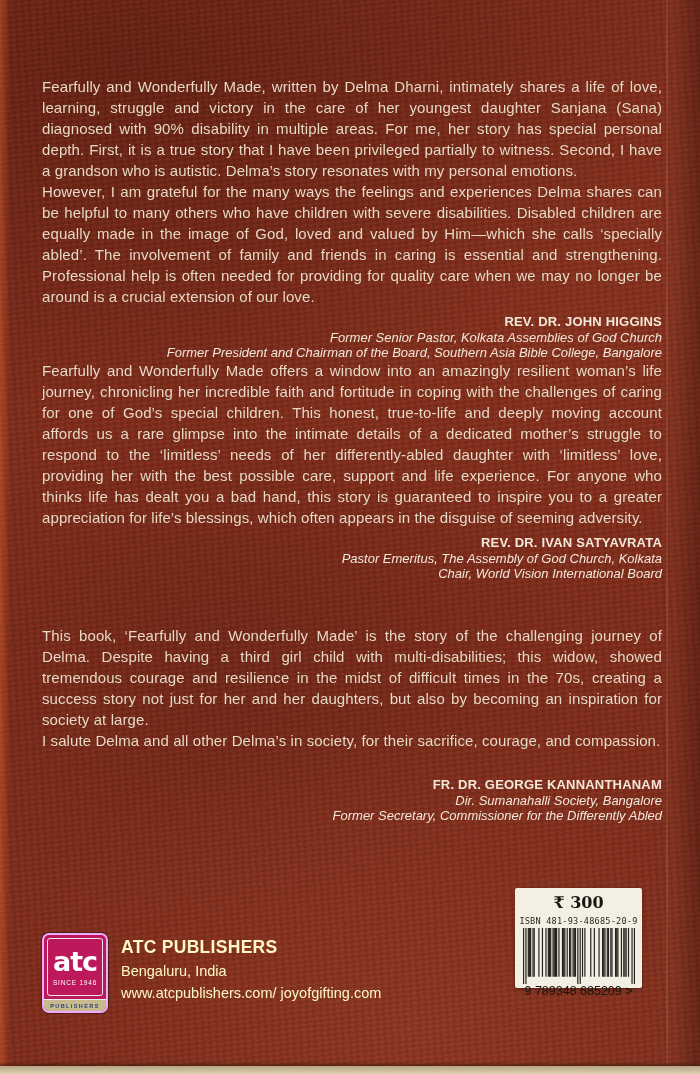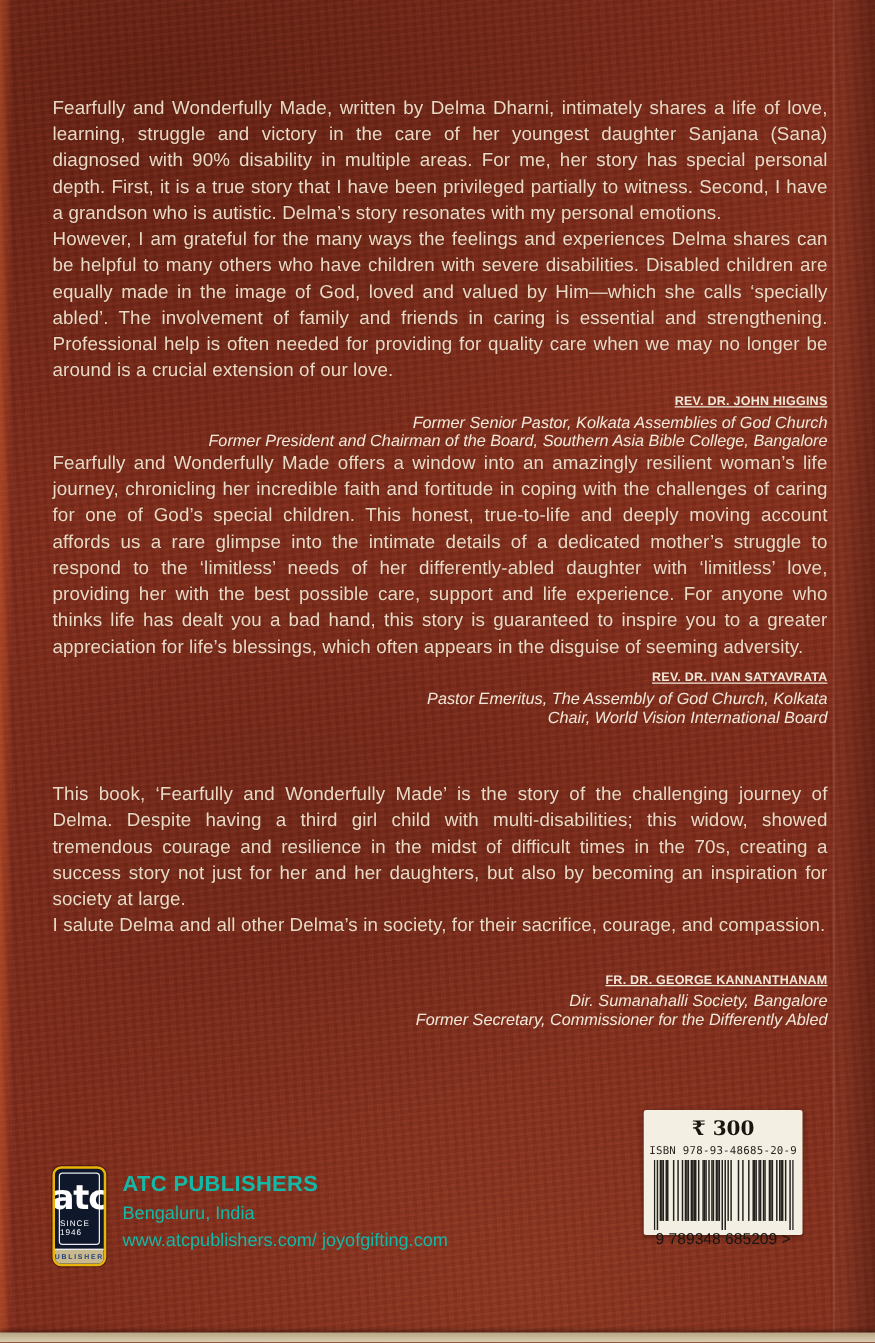--- a/index.html
+++ b/index.html
@@ -52,52 +52,52 @@
     margin:0;text-align:justify;
     font-size:15px;line-height:21px;letter-spacing:0.1px;
     text-shadow:0 0 1px rgba(0,0,0,0.25);
   }
   .gap-lg{}
   .gap-md{margin-top:44px;}
   .attrib{
     text-align:right;margin-top:7px;color:#f2e8d9;
   }
   .attrib .name{
-    font-weight:bold;font-size:10px;line-height:16px;letter-spacing:0.2px;display:block;text-decoration:underline;
+    font-weight:bold;font-size:13px;line-height:16px;letter-spacing:0.2px;display:block;
   }
   .attrib .role{
     font-style:italic;font-size:13px;line-height:15px;display:block;
   }
   .attrib-gap{margin-top:26px;}
 
   
   .publisher{
     position:absolute;left:42px;top:933px;display:flex;align-items:flex-start;
   }
   .atc-logo{
-    width:43px;border:2px solid #eab308;border-radius:7px;background:#0f172a;
+    width:66px;border:2px solid #f0abfc;border-radius:7px;background:#be185d;
     box-shadow:0 0 0 1px rgba(0,0,0,0.35);overflow:hidden;box-sizing:border-box;
   }
   .atc-logo .logo-inner{
     margin:3px;border:1px solid #e8eaee;border-radius:3px;height:56px;
     display:flex;flex-direction:column;align-items:center;justify-content:center;
   }
   .atc-monogram{
     color:#ffffff;font-weight:bold;font-size:27px;line-height:28px;letter-spacing:-1px;
     font-family:"DejaVu Sans","Liberation Sans",sans-serif;
   }
   .atc-since{
     color:#ffffff;font-size:6.5px;letter-spacing:0.8px;margin-top:3px;
   }
   .atc-band{
     height:11px;background:#c8b98e;border-top:1px solid #e8eaee;
     display:flex;align-items:center;justify-content:center;
     color:#233f7d;font-size:5.5px;font-weight:bold;letter-spacing:1.4px;
   }
-  .pub-text{margin-left:13px;color:#14b8a6;padding-top:3px;}
+  .pub-text{margin-left:13px;color:#fef9c3;padding-top:3px;}
   .pub-name{font-weight:bold;font-size:17.5px;letter-spacing:0.3px;line-height:22px;}
   .pub-loc{font-size:14.5px;line-height:22px;margin-top:2px;}
   .pub-web{font-size:14.5px;line-height:20px;margin-top:1px;}
 
   
   .barcode-box{
     position:absolute;left:515px;top:888px;width:127px;height:100px;
     background:#f3efe3;border-radius:2px;box-shadow:0 1px 4px rgba(0,0,0,0.35);
     display:flex;flex-direction:column;align-items:center;box-sizing:border-box;
     padding-top:6px;
@@ -162,21 +162,21 @@
   </div>
   <div class="pub-text">
     <div class="pub-name">ATC PUBLISHERS</div>
     <div class="pub-loc">Bengaluru, India</div>
     <div class="pub-web">www.atcpublishers.com/ joyofgifting.com</div>
   </div>
 </div>
 
 <div class="barcode-box">
   <div class="price-tag">₹ 300</div>
-  <div class="isbn-text">ISBN 978-93-48685-20-9</div>
+  <div class="isbn-text">ISBN 481-93-48685-20-9</div>
   <div class="barcode-bars">
       <svg viewBox="0 0 95 54" preserveAspectRatio="none" xmlns="http://www.w3.org/2000/svg">
         <rect x="0" y="0" width="1" height="54" fill="#23211d"></rect>
         <rect x="2" y="0" width="1" height="54" fill="#23211d"></rect>
         <rect x="4" y="0" width="1" height="47" fill="#23211d"></rect>
         <rect x="5" y="0" width="1" height="47" fill="#23211d"></rect>
         <rect x="6" y="0" width="1" height="47" fill="#23211d"></rect>
         <rect x="8" y="0" width="1" height="47" fill="#23211d"></rect>
         <rect x="9" y="0" width="1" height="47" fill="#23211d"></rect>
         <rect x="13" y="0" width="1" height="47" fill="#23211d"></rect>

